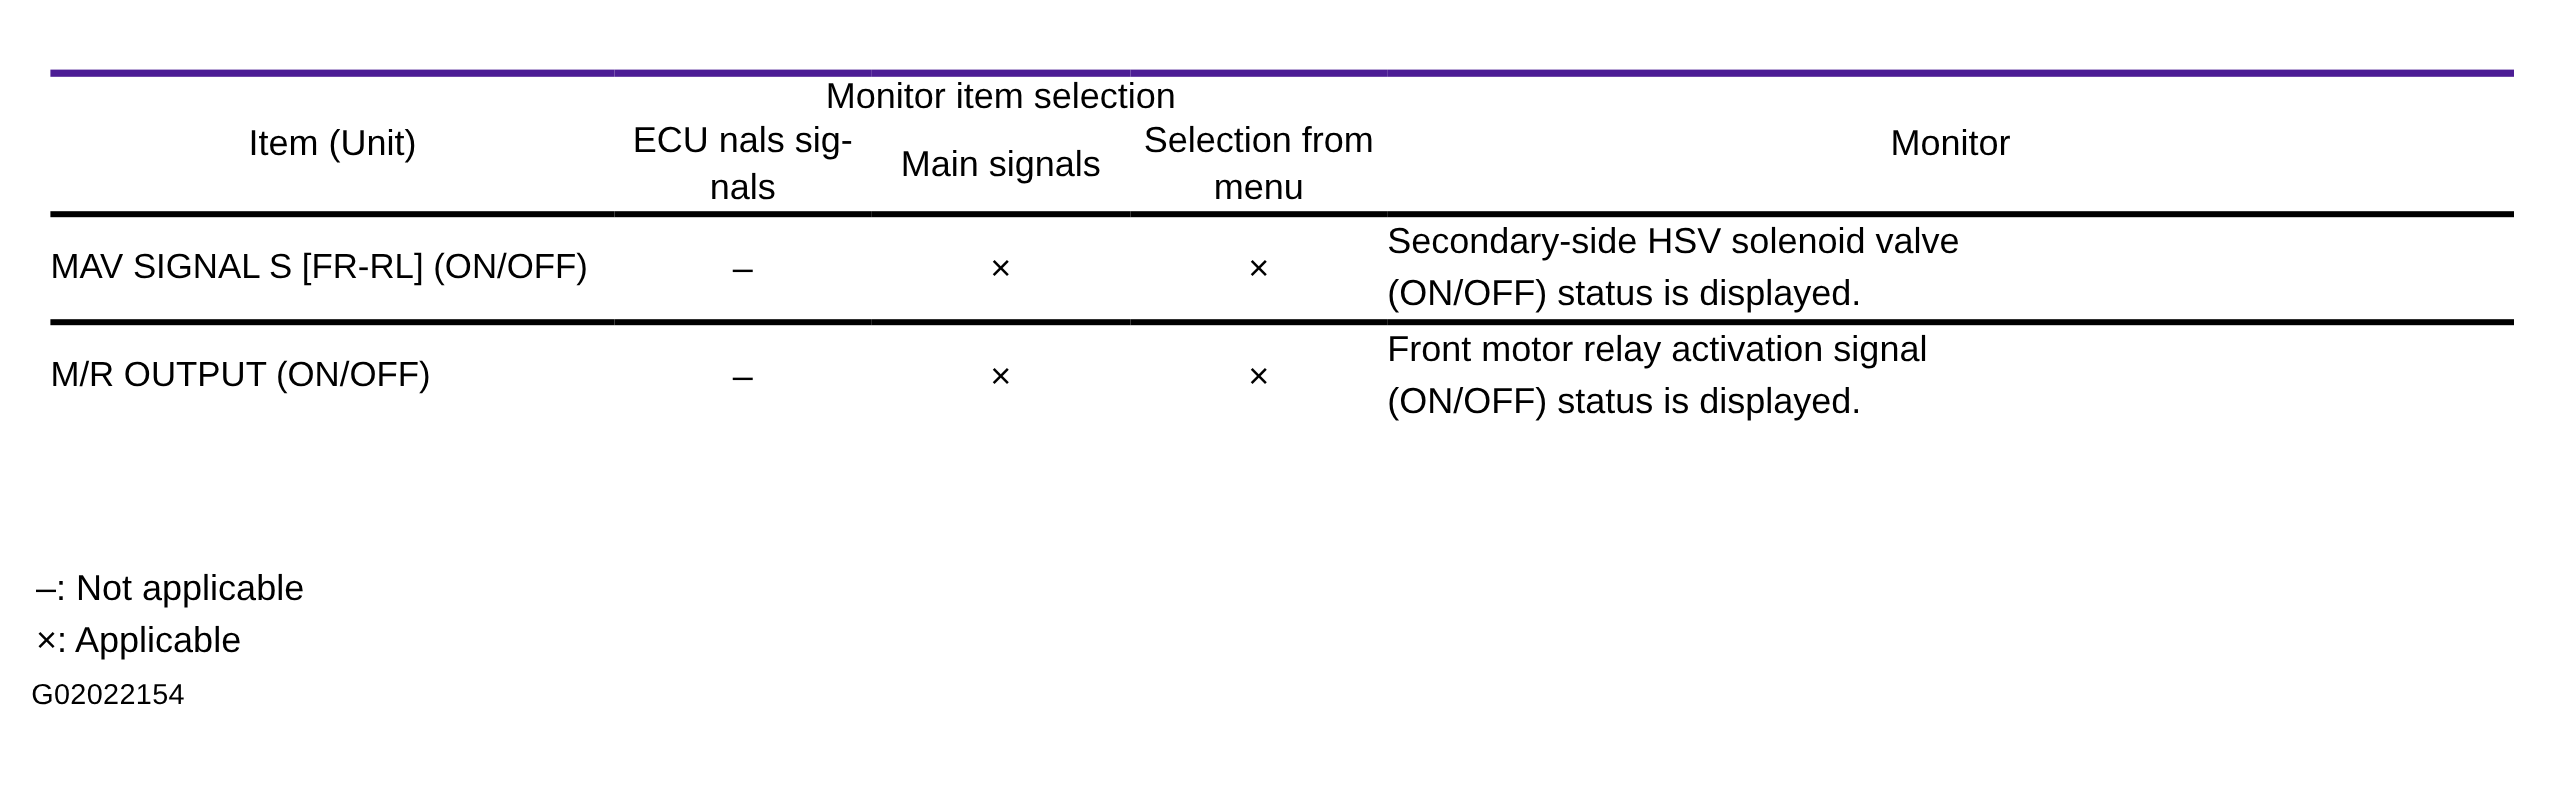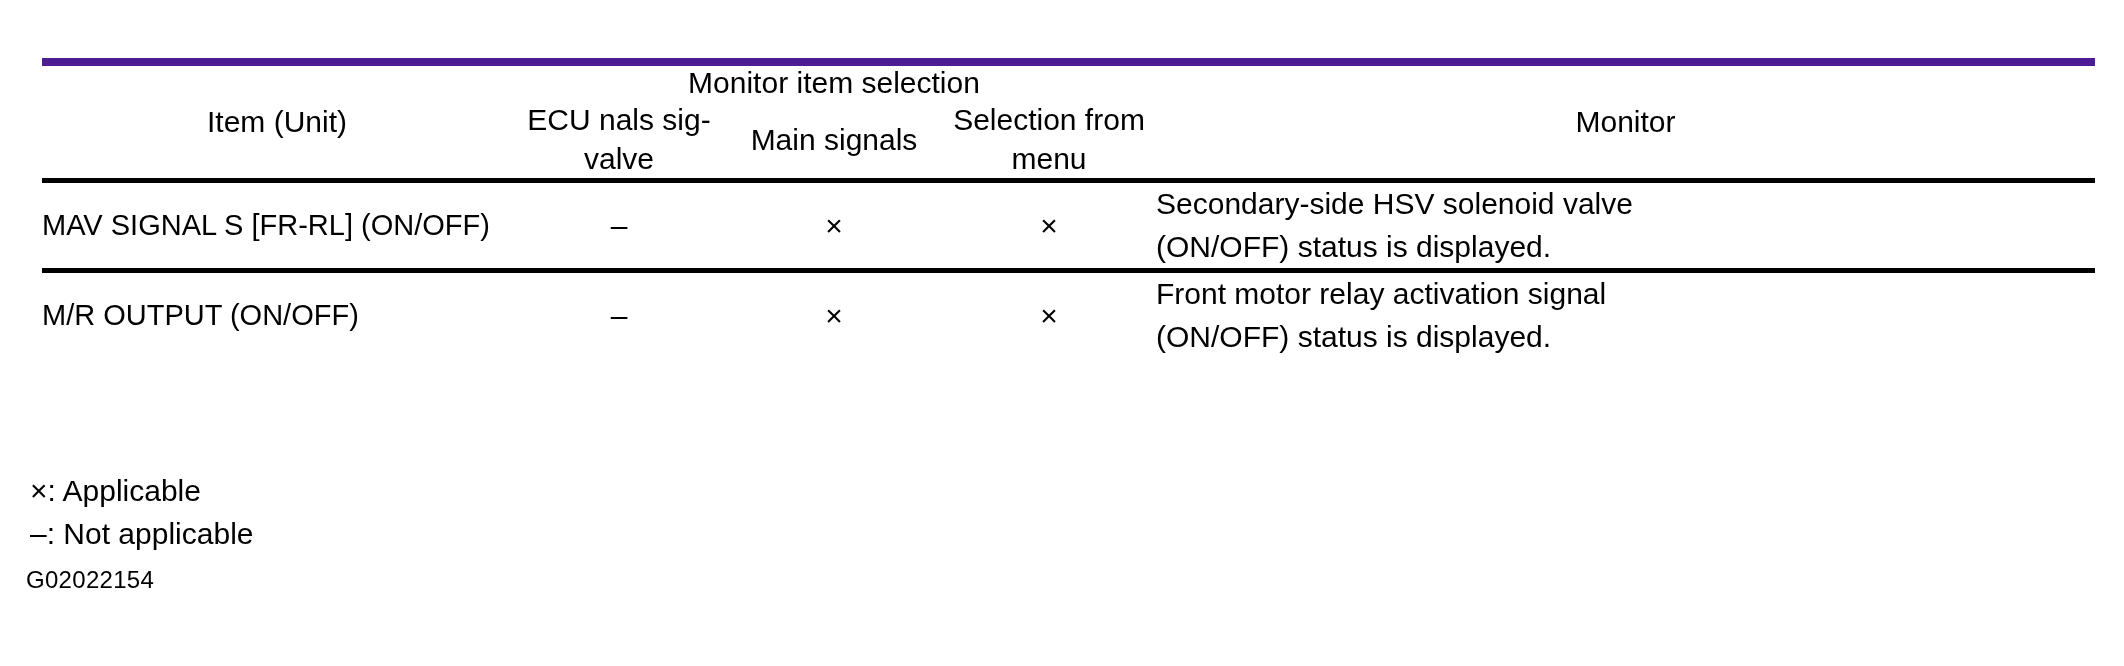--- a/index.html
+++ b/index.html
@@ -32,21 +32,21 @@
   }
   .spec-table td,
   .spec-table th {
     border: none;
     padding: 0;
     font-weight: normal;
     vertical-align: middle;
   }
 
   
-  .rule-top > td { border-top: 8px solid #4c1d95; }
+  .rule-top > td { border-top: 6px solid #4c1d95; }
   .rule-mid > td { border-top: 5px solid #000; }
   .rule-bottom-wrap { border-top: 6px solid #000; }
 
   
   .vl { border-left: 3px solid #000; }
   .vr { border-right: 3px solid #000; }
   .group-head {
     text-align: center;
     font-size: 30px;
     padding: 16px 8px 18px;
@@ -127,21 +127,21 @@
 
     <thead>
       <tr class="rule-top">
         <td rowspan="2" class="item-head">Item (Unit)</td>
         <td colspan="3" class="group-head vl vr">Monitor item selection</td>
         <td rowspan="2" class="remarks-head">Monitor</td>
       </tr>
       <tr>
         <td class="head-sub vl">
           <span class="ln">ECU nals sig-</span>
-          <span class="ln">valve</span>
+          <span class="ln">nals</span>
         </td>
         <td class="head-sub vl">Main signals</td>
         <td class="head-sub vl vr">
           <span class="ln">Selection from</span>
           <span class="ln">menu</span>
         </td>
       </tr>
     </thead>
 
     <tbody>
@@ -167,19 +167,19 @@
         </td>
       </tr>
 
       <tr>
         <td colspan="5" class="rule-bottom-wrap"></td>
       </tr>
     </tbody>
   </table>
 
   <div class="legend">
+    <span class="legend-line">–: Not applicable</span>
     <span class="legend-line">×: Applicable</span>
-    <span class="legend-line">–: Not applicable</span>
   </div>
 
   <div class="figure-code">G02022154</div>
 
 </div>
 
 </body></html>

